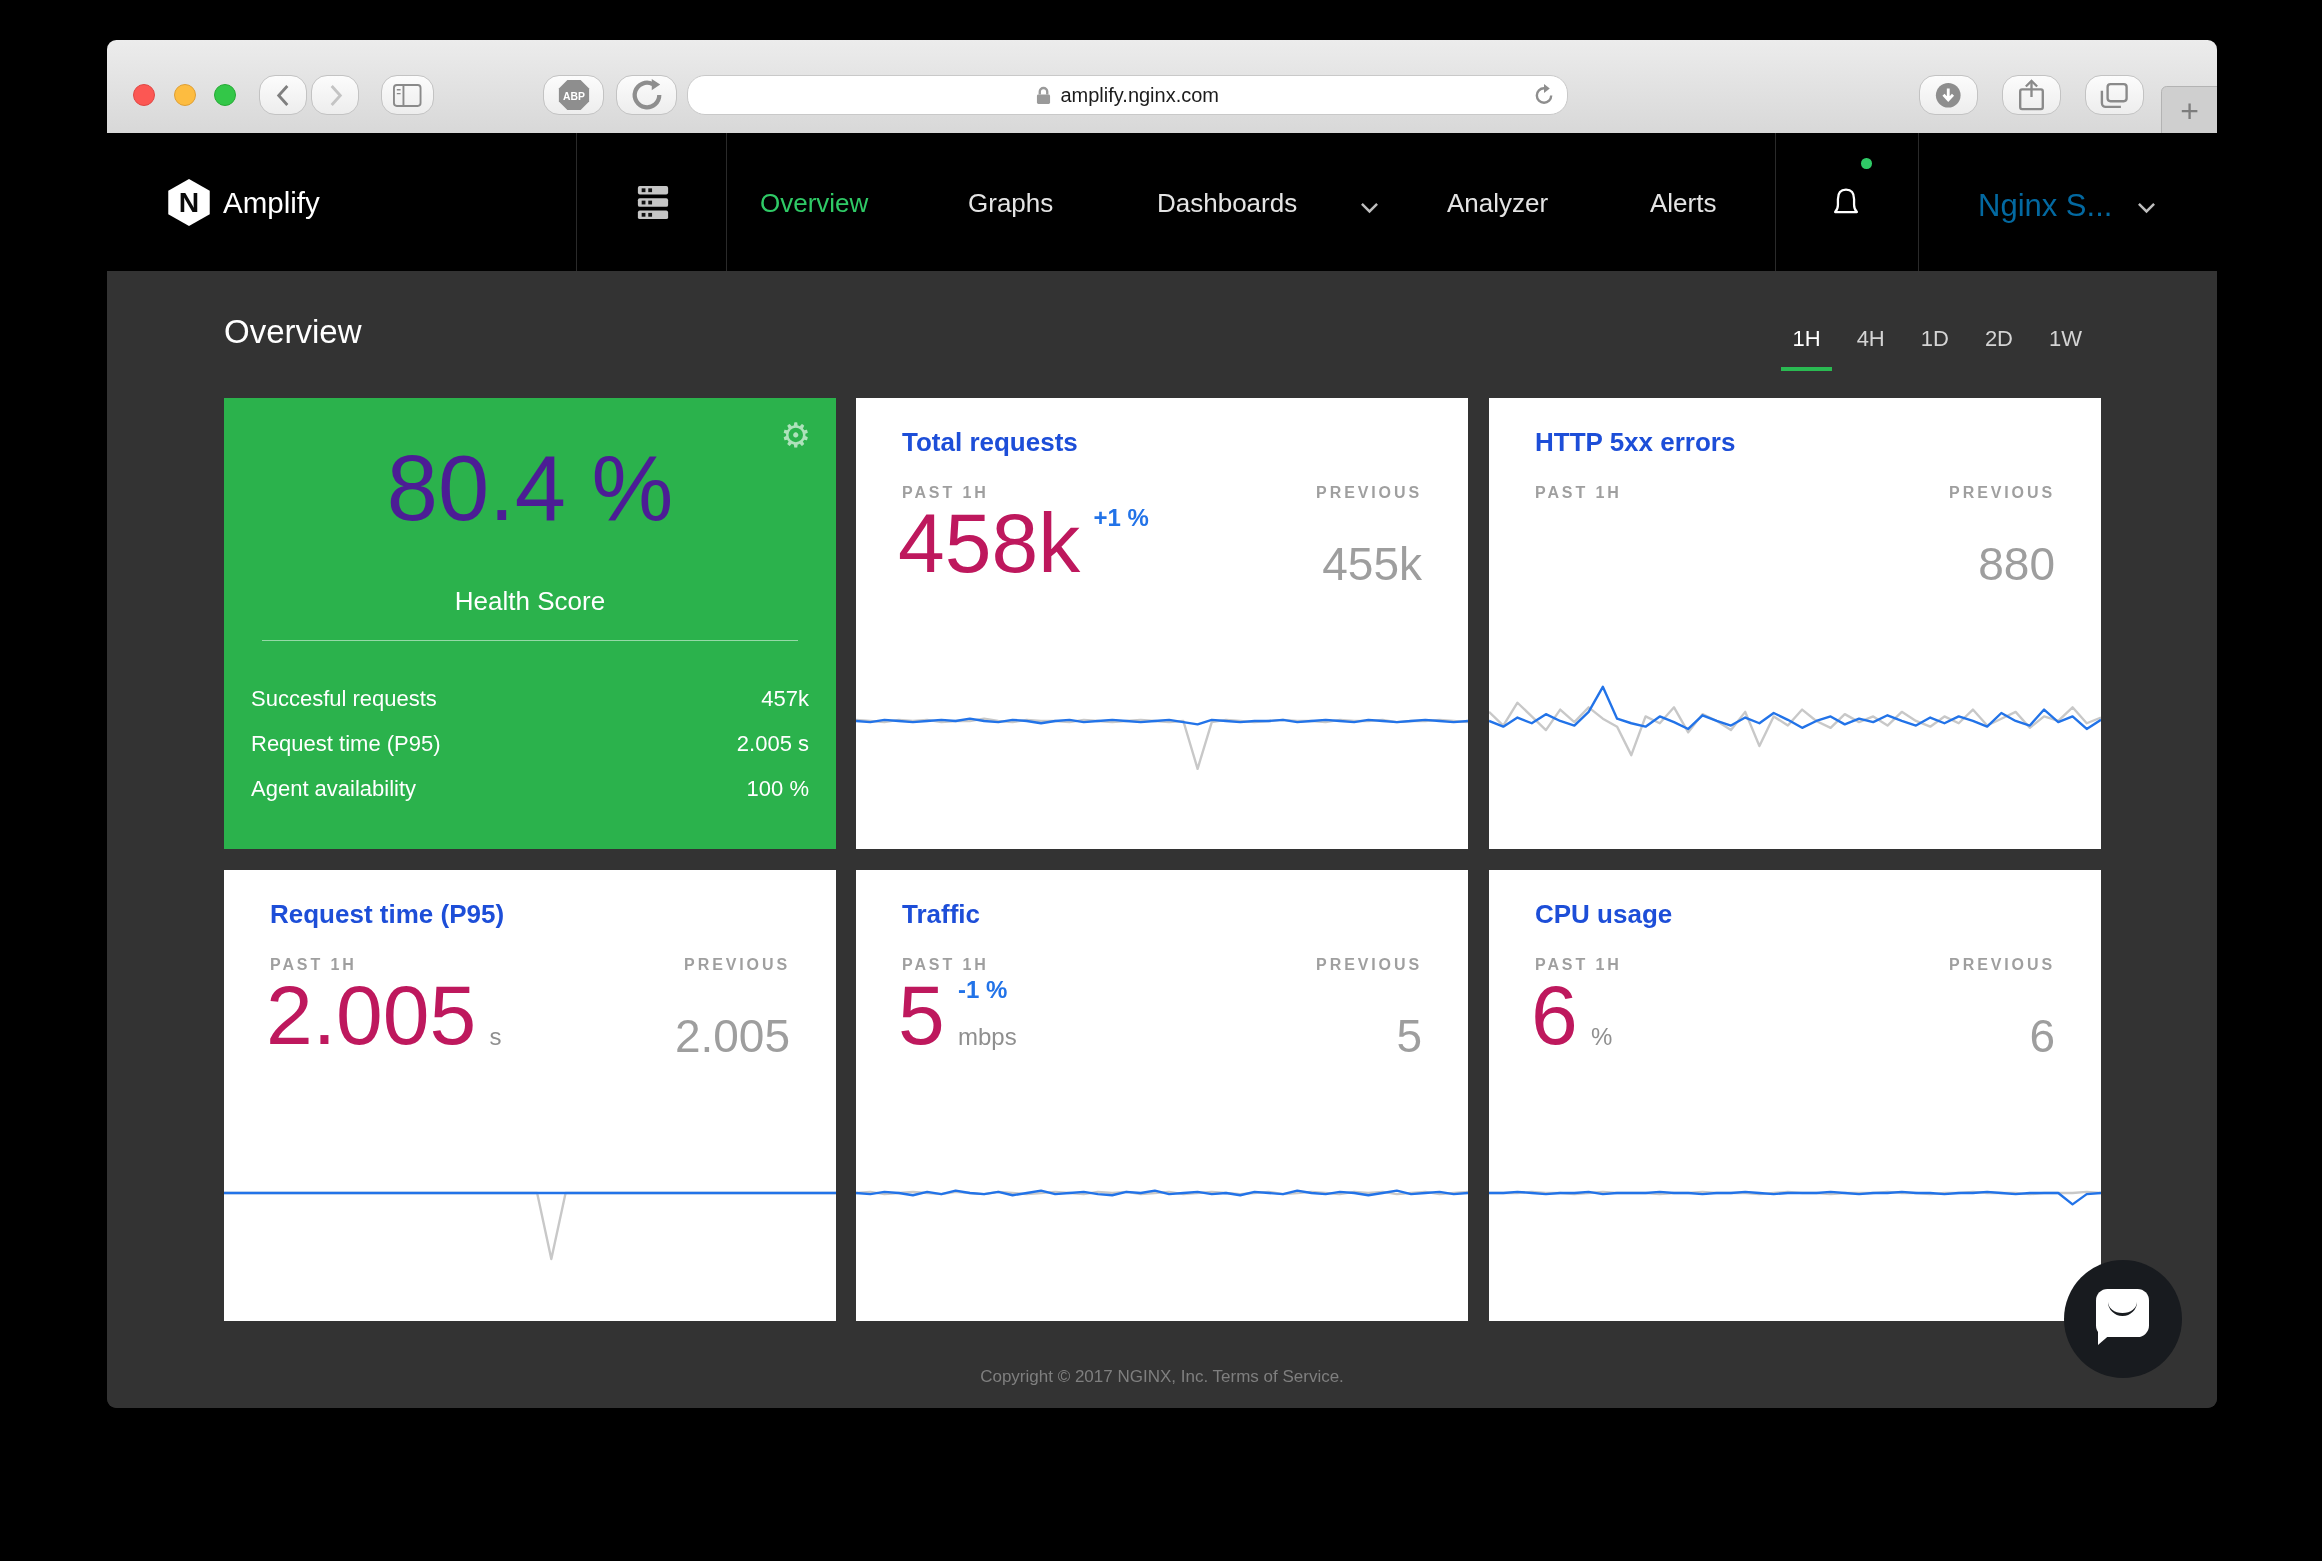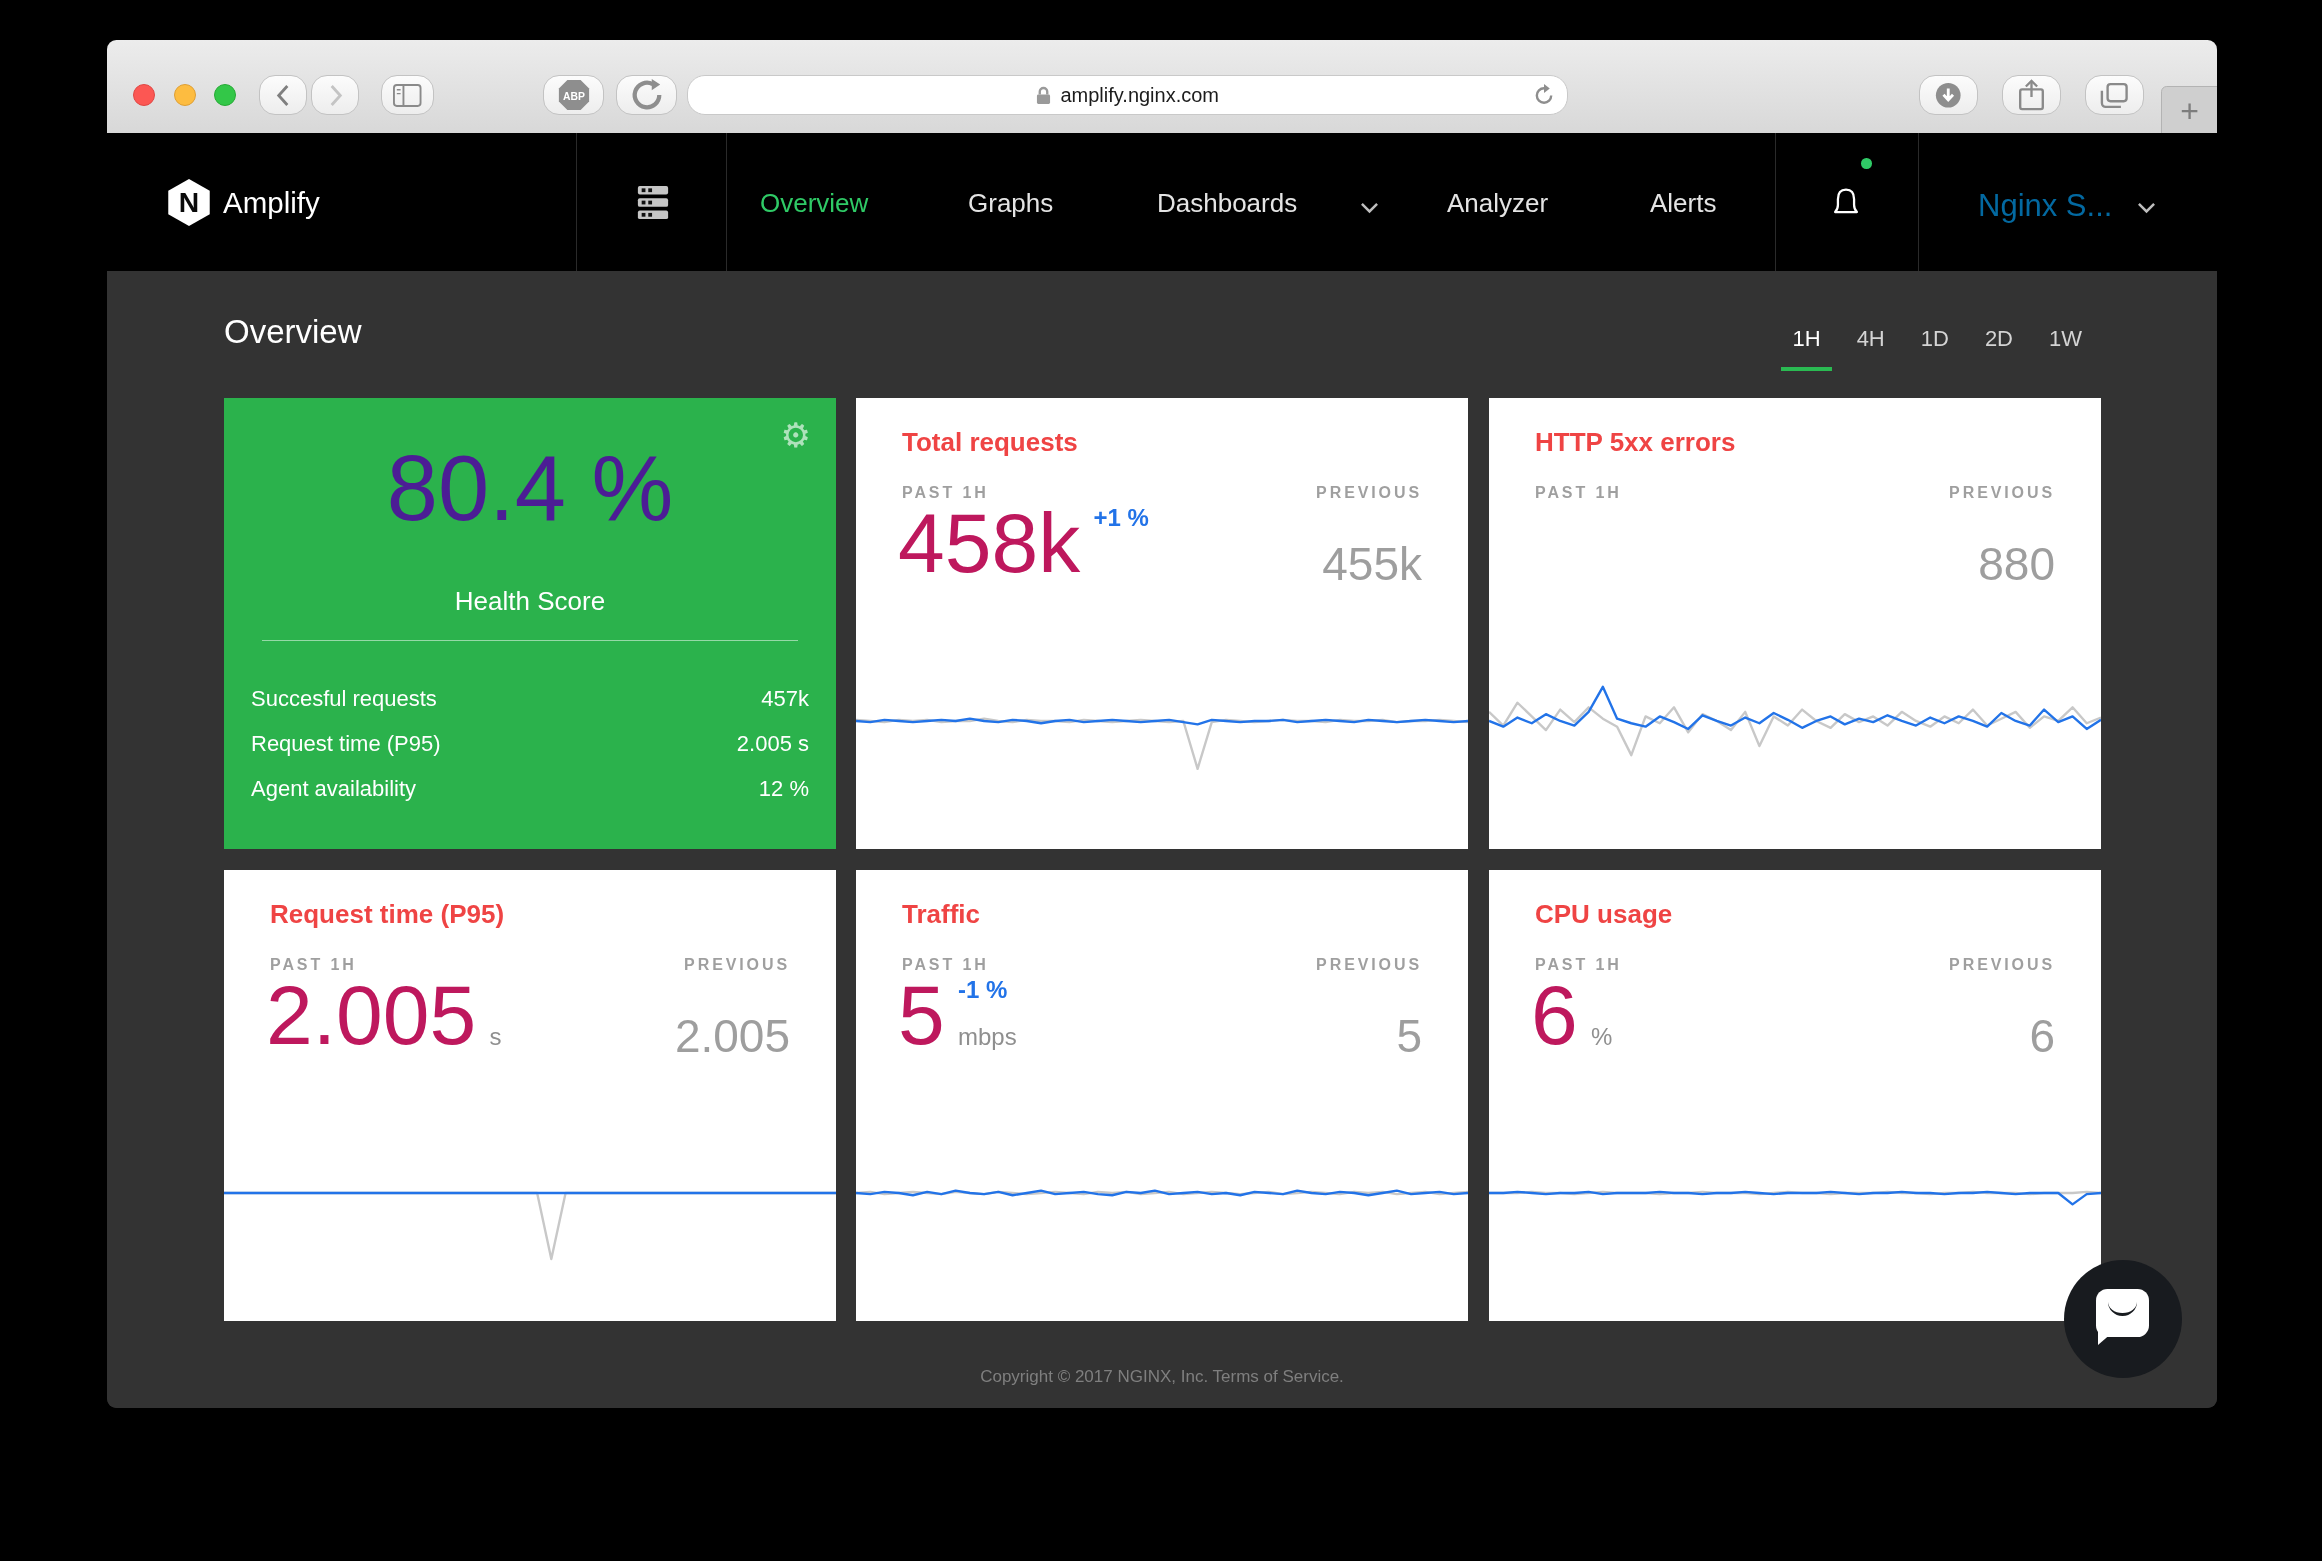--- a/index.html
+++ b/index.html
@@ -51,21 +51,21 @@
   .card{position:absolute;width:612px;height:451px;background:#fff;overflow:hidden;}
   .card.greencard{background:#2bb24c;}
 
   .gear{position:absolute;top:17px;right:25px;font-size:34px;color:rgba(255,255,255,.62);cursor:pointer;}
   .score{position:absolute;top:38px;left:0;right:0;text-align:center;font-size:92px;color:#4c1d95;}
   .hlabel{position:absolute;top:188px;left:0;right:0;text-align:center;font-size:26px;color:#fff;}
   .hdivider{position:absolute;top:242px;left:38px;right:38px;height:1px;background:rgba(255,255,255,.5);}
   .hrows{position:absolute;top:278px;left:27px;right:27px;}
   .hrow{display:flex;justify-content:space-between;font-size:22px;color:#fff;line-height:45px;}
 
-  .card-title{position:absolute;top:28.5px;left:46px;font-size:26px;font-weight:700;color:#ef4444;}
+  .card-title{position:absolute;top:28.5px;left:46px;font-size:26px;font-weight:700;color:#1d4ed8;}
   .lab{position:absolute;top:86px;font-size:16px;letter-spacing:2.9px;color:#9f9f9f;font-weight:700;}
   .lab.left{left:46px;}
   .lab.right{right:46px;}
   .value-row{position:absolute;left:42px;top:95px;display:flex;}
   .big{font-size:84px;line-height:101px;color:#be185d;}
   .vcol{display:flex;flex-direction:column;justify-content:space-between;margin-left:13.3px;padding:11.4px 0 15px;}
   .change{font-size:24px;font-weight:700;color:#2273e8;white-space:nowrap;min-height:0;}
   .unit{font-size:24px;color:#8f8f8f;white-space:nowrap;}
   .prev{position:absolute;right:46px;top:139px;font-size:46px;color:#9e9e9e;}
   .spark{position:absolute;left:0;top:285px;width:612px;height:150px;display:block;}
@@ -226,21 +226,21 @@
           <div class="hrow">
             <span>Succesful requests</span>
             <span>457k</span>
           </div>
           <div class="hrow">
             <span>Request time (P95)</span>
             <span>2.005 s</span>
           </div>
           <div class="hrow">
             <span>Agent availability</span>
-            <span>12 %</span>
+            <span>100 %</span>
           </div>
         </div>
       </div>
 
       <div class="card" style="left:749px;top:127px;">
         <div class="card-title">Total requests</div>
         <div class="lab left">PAST 1H</div>
         <div class="lab right">PREVIOUS</div>
         <div class="value-row">
           <span class="big">458k</span>

